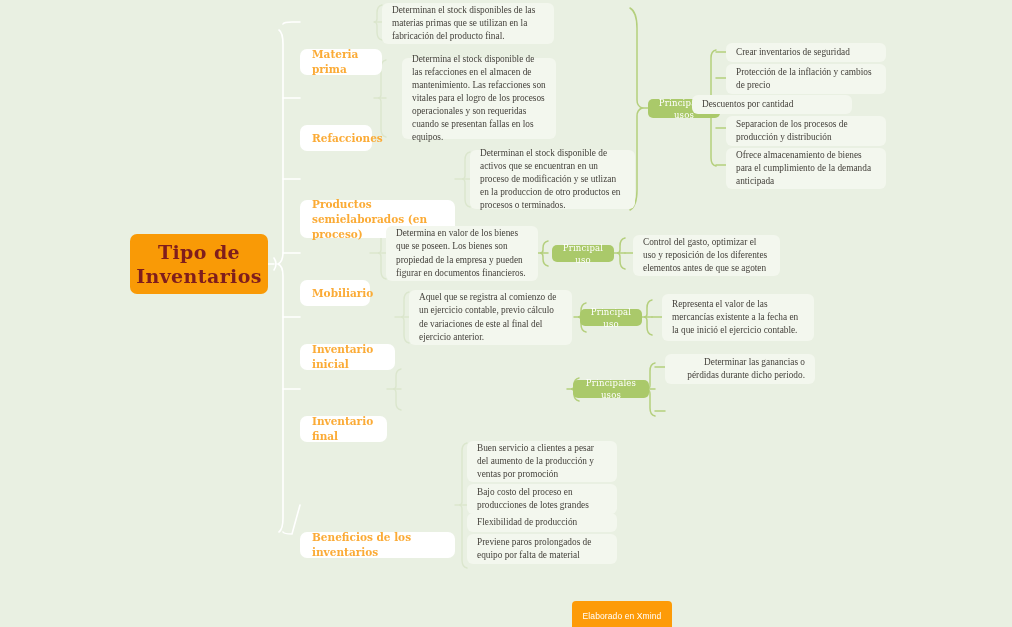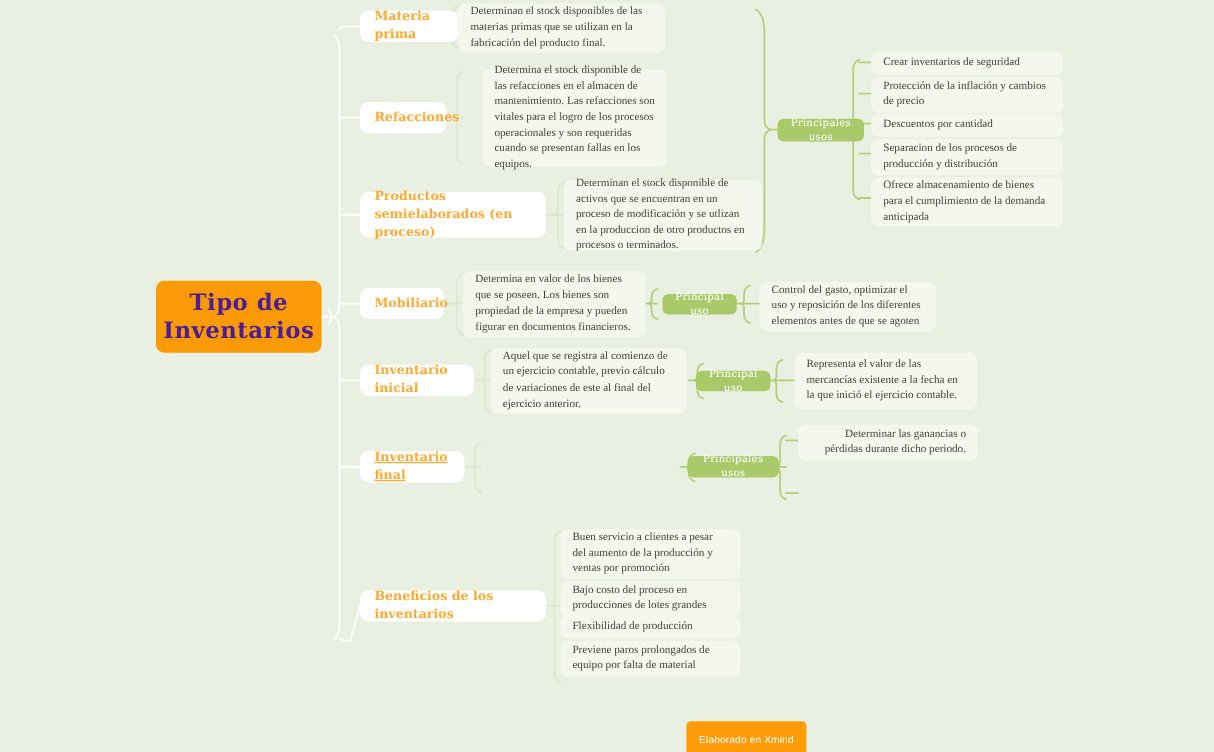--- a/index.html
+++ b/index.html
@@ -29,21 +29,21 @@
   }
 
   
   .node {
     position: absolute;
     box-sizing: border-box;
   }
 
   .root-node {
     background: #f99a06;
-    color: #4c1d95;
+    color: #7f1d1d;
     border-radius: 7px;
     font-family: "DejaVu Serif", serif;
     font-weight: bold;
     font-size: 19px;
     line-height: 24px;
     letter-spacing: 0.4px;
     text-align: center;
     display: flex;
     align-items: center;
     justify-content: center;
@@ -55,20 +55,21 @@
     background: #ffffff;
     color: #fbab36;
     border-radius: 7px;
     font-family: "DejaVu Serif", serif;
     font-weight: bold;
     font-size: 10.5px;
     line-height: 15px;
     display: flex;
     align-items: center;
     padding: 7px 12px;
+    margin-top: 40px;
   }
 
   .use-node {
     background: #aac96a;
     color: #ffffff;
     border-radius: 5px;
     font-family: "DejaVu Serif", serif;
     font-size: 8.5px;
     line-height: 12px;
     letter-spacing: 0.2px;
@@ -209,21 +210,21 @@
   </div>
 
   <div class="node topic-node" style="left:300px; top:240px; width:70px; height:26px;">
     <span>Mobiliario</span>
   </div>
 
   <div class="node topic-node" style="left:300px; top:304px; width:95px; height:26px;">
     <span>Inventario inicial</span>
   </div>
 
-  <div class="node topic-node" style="left:300px; top:376px; width:87px; height:26px;text-decoration:underline;">
+  <div class="node topic-node" style="left:300px; top:376px; width:87px; height:26px;">
     <span>Inventario final</span>
   </div>
 
   <div class="node topic-node" style="left:300px; top:492px; width:155px; height:26px;">
     <span>Beneficios de los inventarios</span>
   </div>
 
   <div class="node detail-node" style="left:382px; top:3px; width:172px; height:41px;">
     <span>Determinan el stock disponibles de las materias primas que se utilizan en la fabricación del producto final.</span>
   </div>
@@ -250,21 +251,21 @@
   </div>
 
   <div class="node detail-node plain" style="left:726px; top:43px; width:160px; height:19px;">
     <span>Crear inventarios de seguridad</span>
   </div>
 
   <div class="node detail-node plain" style="left:726px; top:64px; width:160px; height:30px;">
     <span>Protección de la inflación y cambios de precio</span>
   </div>
 
-  <div class="node detail-node plain" style="left:726px; top:95px; width:160px; height:19px;">
+  <div class="node detail-node plain" style="left:692px; top:95px; width:160px; height:19px;">
     <span>Descuentos por cantidad</span>
   </div>
 
   <div class="node detail-node plain" style="left:726px; top:116px; width:160px; height:30px;">
     <span>Separacion de los procesos de producción y distribución</span>
   </div>
 
   <div class="node detail-node plain" style="left:726px; top:148px; width:160px; height:41px;">
     <span>Ofrece almacenamiento de bienes para el cumplimiento de la demanda anticipada</span>
   </div>

